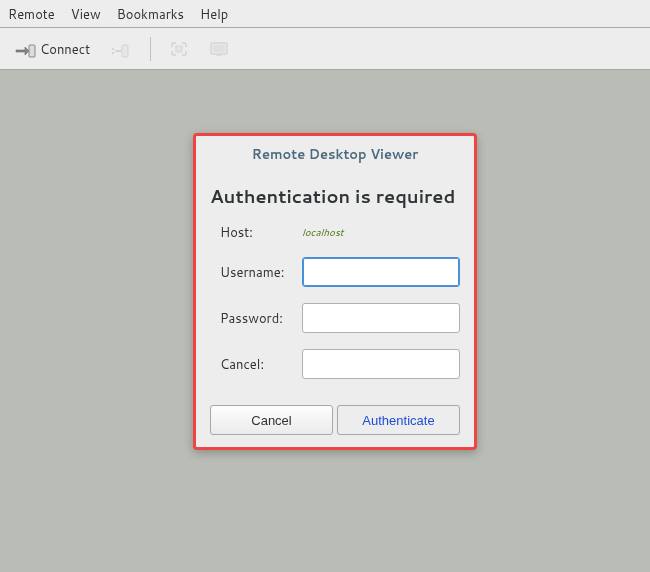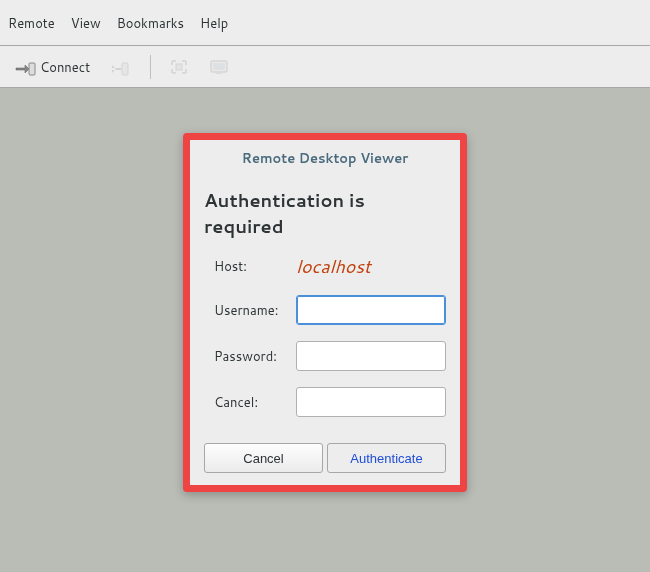--- a/index.html
+++ b/index.html
@@ -15,21 +15,21 @@
       background: #babdb6;
       position: relative;
       overflow: hidden;
     }
     .window {
       width: 100%;
       height: 100%;
       background: #babdb6;
     }
     .menubar {
-      height: 46px;
+      height: 28px;
       background: #ededed;
       border-bottom: 1px solid #a7a7a7;
       display: flex;
       align-items: center;
       padding: 0 8px;
       gap: 16px;
     }
     .menu-item {
       color: #2e3436;
       cursor: pointer;
@@ -63,25 +63,25 @@
       margin: 0 4px;
     }
     .icon {
       display: inline-flex;
       justify-content: center;
       align-items: center;
     }
 
     .dialog {
       position: absolute;
-      left: 183px;
+      left: 193px;
       top: 133px;
       width: 284px;
       background: #ededed;
-      border: 7px solid #ef4444;
+      border: 3px solid #ef4444;
       box-shadow: 0 3px 10px rgba(0,0,0,0.25);
       border-radius: 4px;
     }
     .dialog-title {
       text-align: center;
       padding: 9px 0 8px;
       font-weight: bold;
       color: #4a6a7d;
       font-size: 13px;
     }
@@ -102,23 +102,23 @@
       align-items: center;
       gap: 16px;
     }
     .form-label {
       color: #2e3436;
       font-size: 13px;
       text-align: left;
       padding-left: 10px;
     }
     .form-value-static {
-      color: #c2410c;
+      color: #4d7c0f;
       font-style: italic;
-      font-size: 18px;
+      font-size: 10px;
     }
     .form-input {
       width: 100%;
       height: 30px;
       border: 1px solid #aeb0b3;
       border-radius: 3px;
       background: #fff;
       padding: 0 6px;
       font-size: 13px;
       color: #2e3436;

